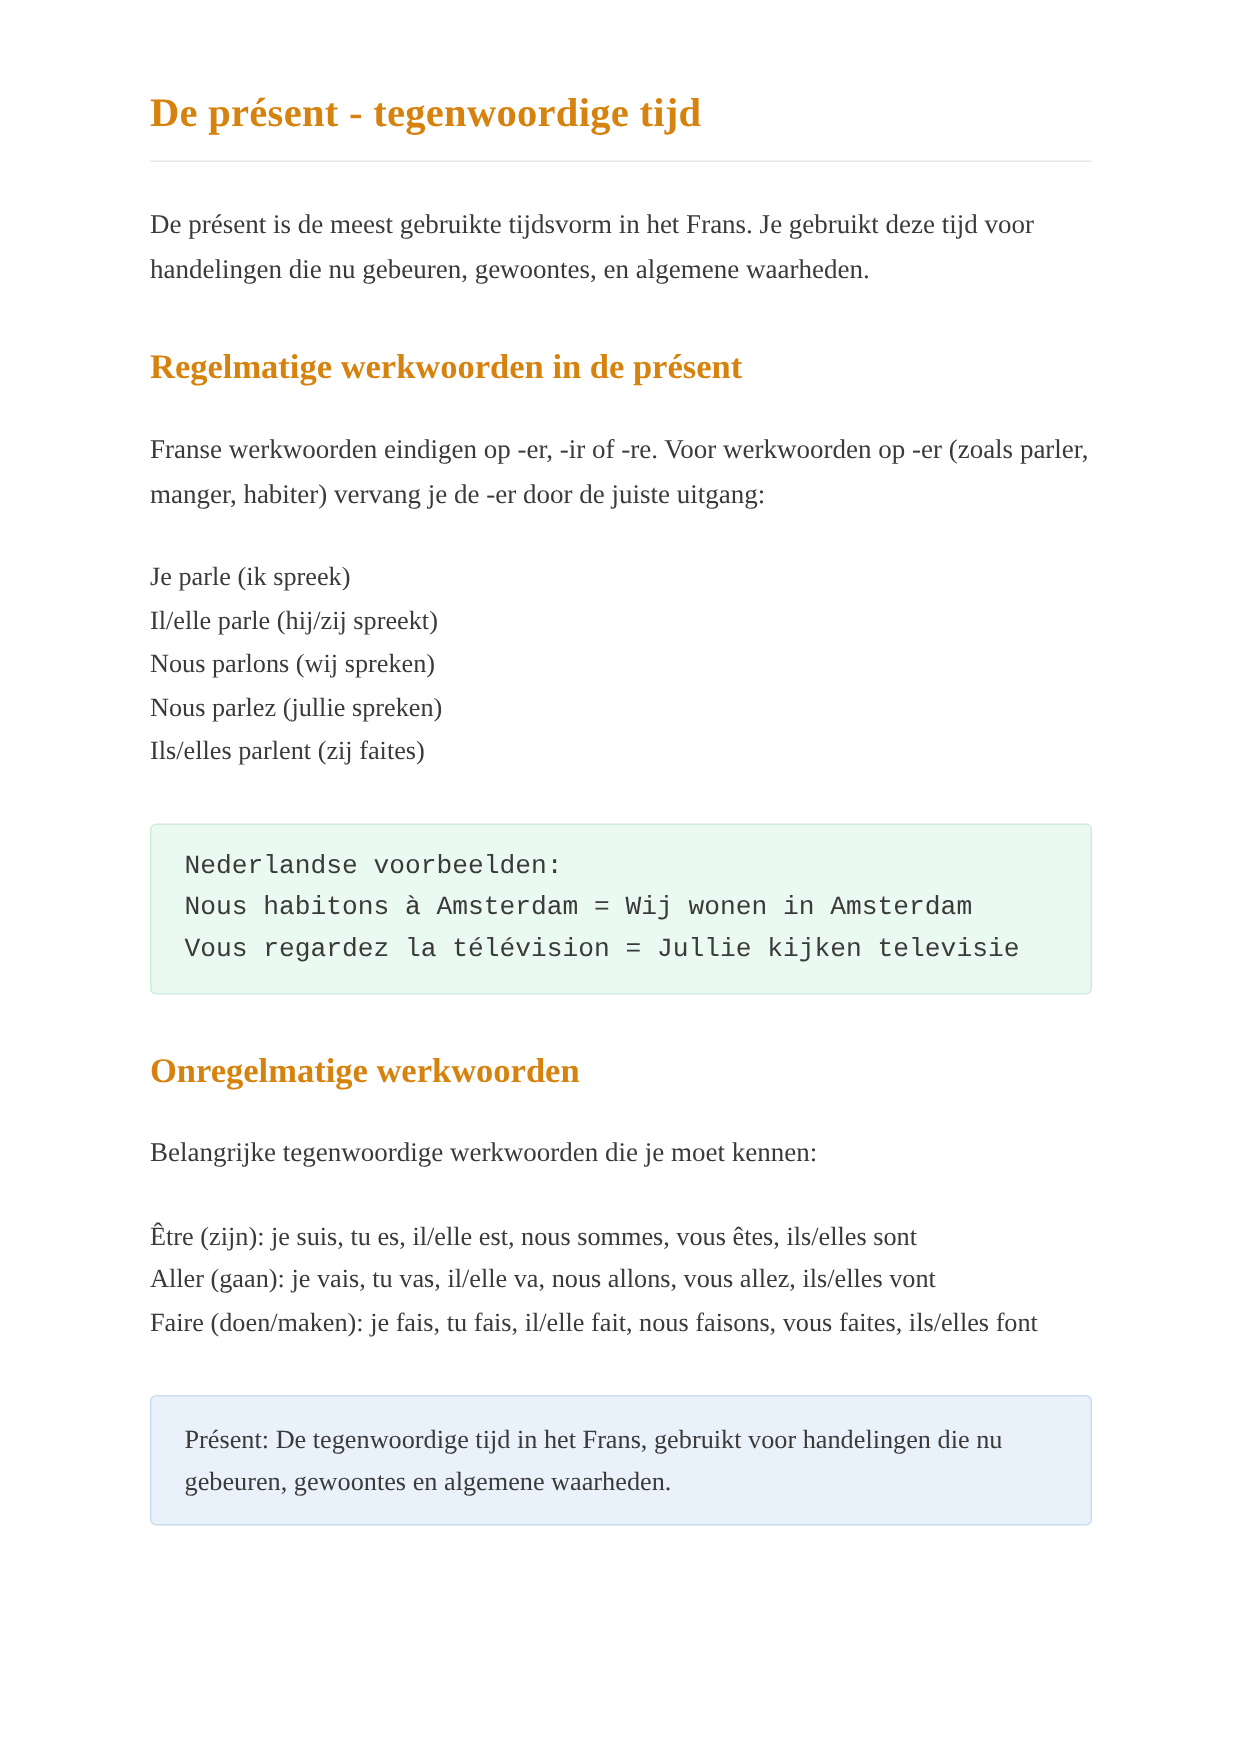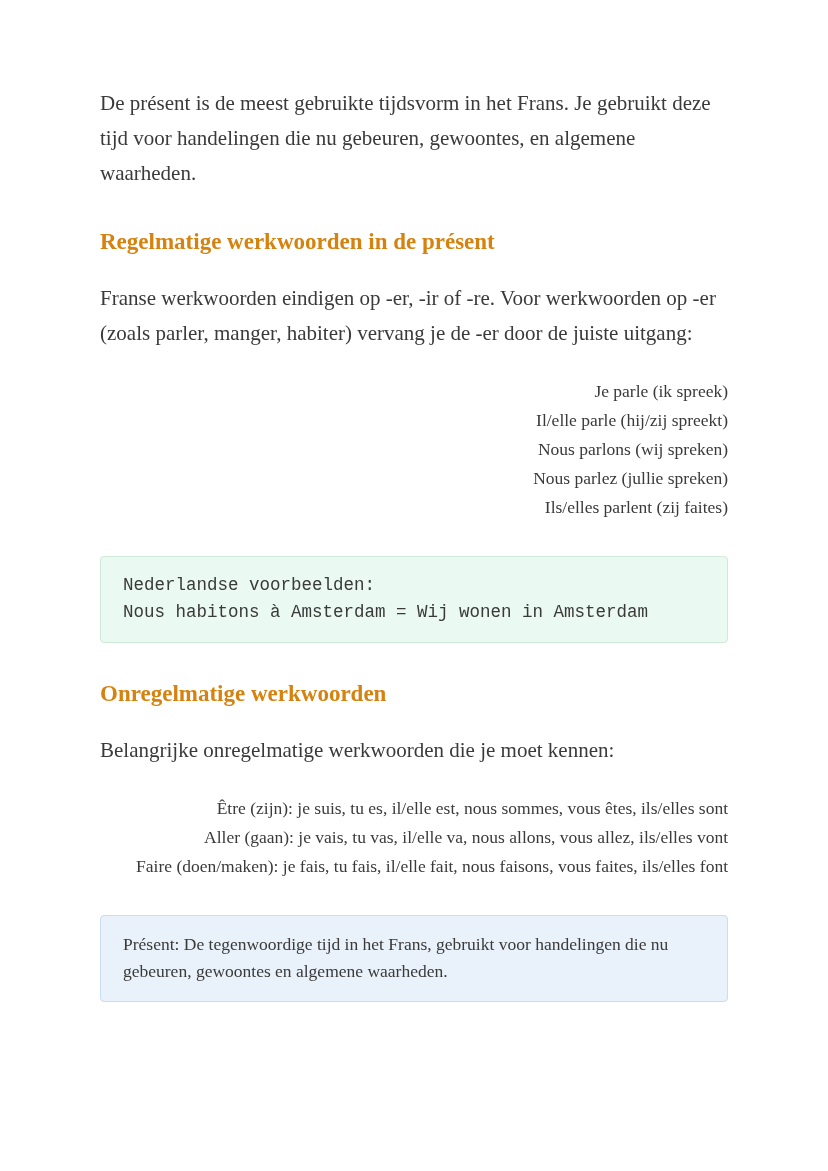--- a/index.html
+++ b/index.html
@@ -23,35 +23,34 @@
   h1.title {
     font-size: 27px;
     font-weight: 700;
     color: var(--accent-orange, #d6820e);
     margin: 0;
     padding-bottom: 16px;
     border-bottom: 1px solid #e7e7e7;
     letter-spacing: 0.2px;
   }
   p.body-text {
-    font-size: 21px;
+    font-size: 18px;
     line-height: 1.67;
     margin: 26px 0 0 0;
   }
   h2.section-heading {
     font-size: 23px;
     font-weight: 700;
     color: var(--accent-orange, #d6820e);
     margin: 38px 0 0 0;
   }
   .line-block {
     font-size: 17.5px;
     line-height: 1.65;
     margin: 26px 0 0 0;
-    text-align: right;
   }
   .line-block div {
     min-height: 1.65em;
   }
   .note-box {
     margin: 34px 0 0 0;
     padding: 15px 22px;
     border-radius: 4px;
     font-size: 17.5px;
     line-height: 1.58;
@@ -64,43 +63,45 @@
   .note-box.blue {
     background: var(--blue-box-bg, #e9f1fa);
     border: 1px solid var(--blue-box-border, #c9dcf0);
   }
 </style>
 </head>
 <body>
 
 <main class="page">
 
+  <h1 class="title">De présent - tegenwoordige tijd</h1>
 
   <p class="body-text">De présent is de meest gebruikte tijdsvorm in het Frans. Je gebruikt deze tijd voor handelingen die nu gebeuren, gewoontes, en algemene waarheden.</p>
 
   <h2 class="section-heading">Regelmatige werkwoorden in de présent</h2>
 
   <p class="body-text">Franse werkwoorden eindigen op -er, -ir of -re. Voor werkwoorden op -er (zoals parler, manger, habiter) vervang je de -er door de juiste uitgang:</p>
 
   <div class="line-block">
     <div>Je parle (ik spreek)</div>
     <div>Il/elle parle (hij/zij spreekt)</div>
     <div>Nous parlons (wij spreken)</div>
     <div>Nous parlez (jullie spreken)</div>
     <div>Ils/elles parlent (zij faites)</div>
   </div>
 
   <div class="note-box green">
     <div>Nederlandse voorbeelden:</div>
     <div>Nous habitons à Amsterdam = Wij wonen in Amsterdam</div>
+    <div>Vous regardez la télévision = Jullie kijken televisie</div>
   </div>
 
   <h2 class="section-heading">Onregelmatige werkwoorden</h2>
 
-  <p class="body-text">Belangrijke onregelmatige werkwoorden die je moet kennen:</p>
+  <p class="body-text">Belangrijke tegenwoordige werkwoorden die je moet kennen:</p>
 
   <div class="line-block">
     <div>Être (zijn): je suis, tu es, il/elle est, nous sommes, vous êtes, ils/elles sont</div>
     <div>Aller (gaan): je vais, tu vas, il/elle va, nous allons, vous allez, ils/elles vont</div>
     <div>Faire (doen/maken): je fais, tu fais, il/elle fait, nous faisons, vous faites, ils/elles font</div>
   </div>
 
   <div class="note-box blue">
     <div>Présent: De tegenwoordige tijd in het Frans, gebruikt voor handelingen die nu gebeuren, gewoontes en algemene waarheden.</div>
   </div>

